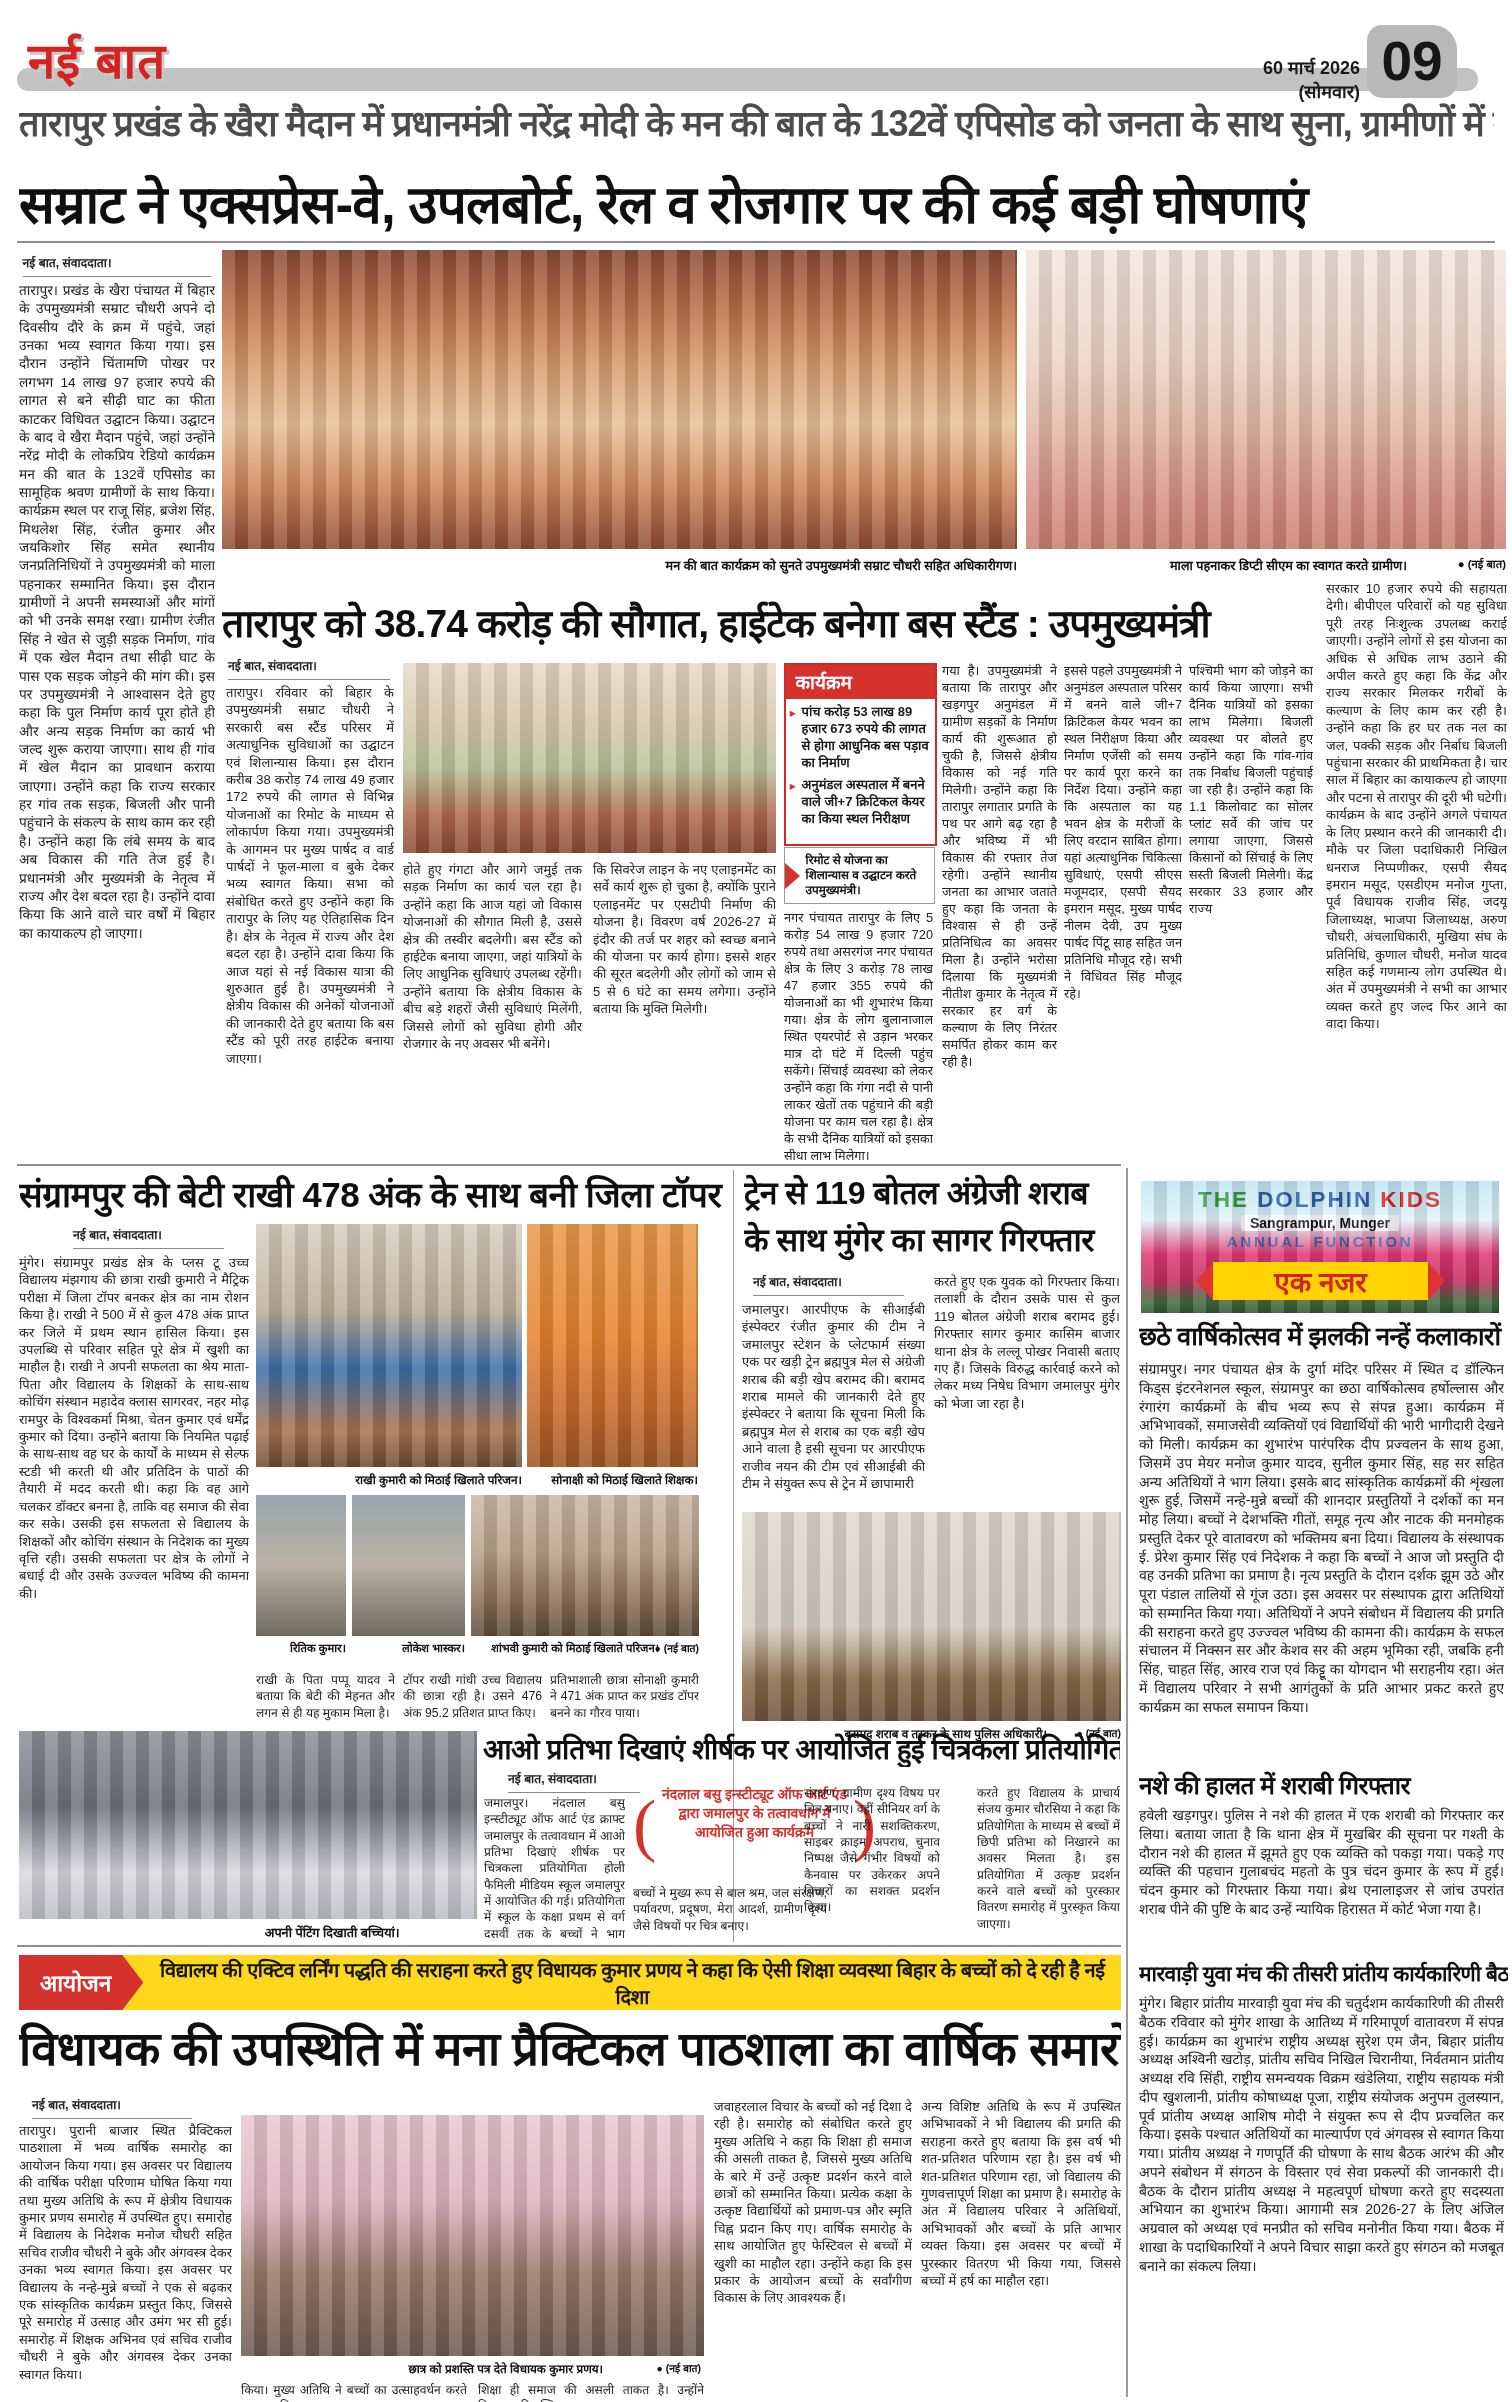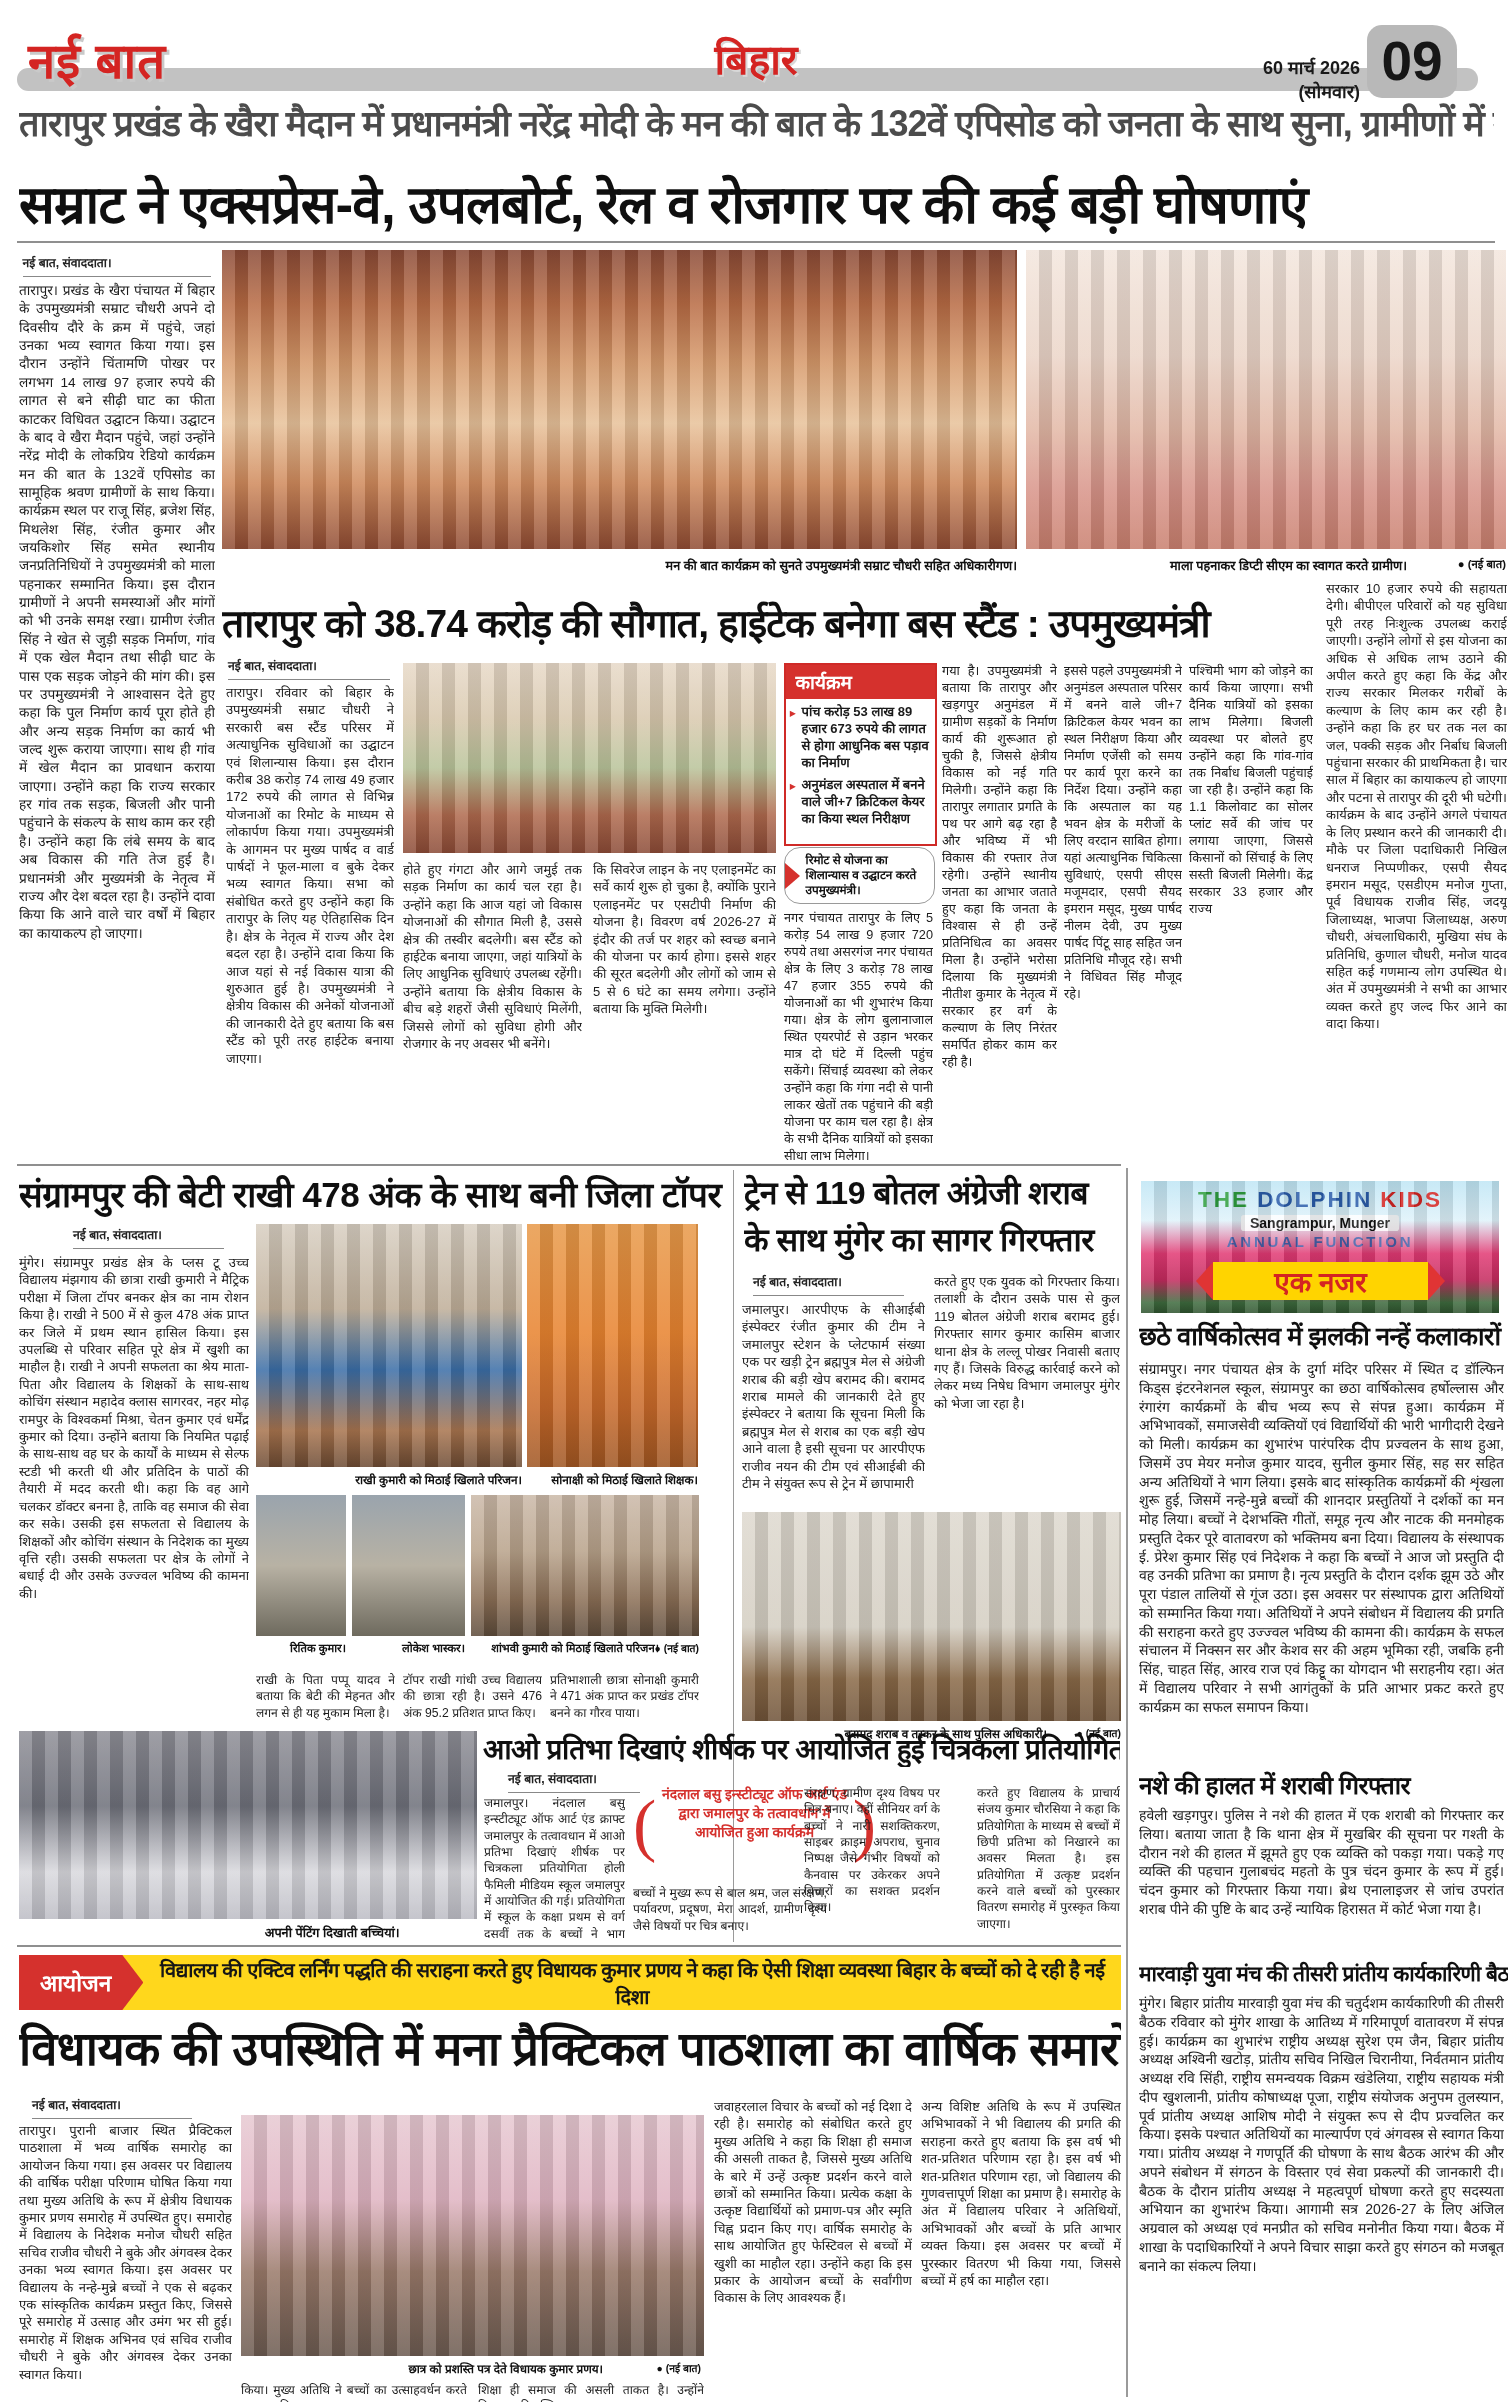--- a/index.html
+++ b/index.html
@@ -65,21 +65,20 @@
   .banner2{font-size:14px;font-weight:900;color:#111;background:rgba(255,255,255,.85);display:inline-block;padding:0 9.4px;border-radius:2.8px;}
   .banner3{font-size:15px;font-weight:900;color:#2a5caa;letter-spacing:2.8px;opacity:.85;}
 </style>
 </head>
 <body>
 
 <div class="page">
 
   <div class="abs graybar" style="left:17px;top:68px;width:1461px;height:22.6px;"></div>
   <div class="abs logo" style="left:28px;top:26px;">नई बात</div>
-  <div class="abs section-title" style="left:0;top:30px;width:1512px;text-align:center;">बिहार</div>
   <div class="abs edition-date" style="left:1205px;top:55px;width:155px;">60 मार्च 2026 (सोमवार)</div>
   <div class="abs pagebox" style="left:1367px;top:24.5px;width:90px;height:73px;">
     <span>09</span>
   </div>
 
   <div class="abs kicker nowrap" style="left:19px;top:98px;width:1475px;">तारापुर प्रखंड के खैरा मैदान में प्रधानमंत्री नरेंद्र मोदी के मन की बात के 132वें एपिसोड को जनता के साथ सुना, ग्रामीणों में उत्साह</div>
   <div class="abs lead-head nowrap" style="left:19px;top:166px;width:1475px;">सम्राट ने एक्सप्रेस-वे, उपलबोर्ट, रेल व रोजगार पर की कई बड़ी घोषणाएं</div>
   <div class="abs hrule" style="left:17px;top:241px;width:1478px;height:1.9px;"></div>
 
   <div class="abs byline" style="left:22.6px;top:254px;width:188px;">नई बात, संवाददाता।</div>
@@ -106,21 +105,21 @@
     <div class="progtitle">कार्यक्रम</div>
     <div class="progitem">
       <span class="bullet">▸</span>
       <span>पांच करोड़ 53 लाख 89 हजार 673 रुपये की लागत से होगा आधुनिक बस पड़ाव का निर्माण</span>
     </div>
     <div class="progitem">
       <span class="bullet">▸</span>
       <span>अनुमंडल अस्पताल में बनने वाले जी+7 क्रिटिकल केयर का किया स्थल निरीक्षण</span>
     </div>
   </div>
-  <div class="abs progcap" style="left:784px;top:847px;width:149px;height:55px;border-radius:16px;">
+  <div class="abs progcap" style="left:784px;top:847px;width:149px;height:55px;">
     <span class="arrow"></span>
     <span class="txt">रिमोट से योजना का शिलान्यास व उद्घाटन करते उपमुख्यमंत्री।</span>
   </div>
   <div class="abs bodytxt" style="left:784px;top:910px;width:149px;height:250px;font-size:12.7px;">नगर पंचायत तारापुर के लिए 5 करोड़ 54 लाख 9 हजार 720 रुपये तथा असरगंज नगर पंचायत क्षेत्र के लिए 3 करोड़ 78 लाख 47 हजार 355 रुपये की योजनाओं का भी शुभारंभ किया गया। क्षेत्र के लोग बुलानाजाल स्थित एयरपोर्ट से उड़ान भरकर मात्र दो घंटे में दिल्ली पहुंच सकेंगे। सिंचाई व्यवस्था को लेकर उन्होंने कहा कि गंगा नदी से पानी लाकर खेतों तक पहुंचाने की बड़ी योजना पर काम चल रहा है। क्षेत्र के सभी दैनिक यात्रियों को इसका सीधा लाभ मिलेगा।</div>
 
   <div class="abs bodytxt" style="left:942px;top:663px;width:115px;height:497px;font-size:12.7px;">गया है। उपमुख्यमंत्री ने बताया कि तारापुर और खड़गपुर अनुमंडल में ग्रामीण सड़कों के निर्माण कार्य की शुरूआत हो चुकी है, जिससे क्षेत्रीय विकास को नई गति मिलेगी। उन्होंने कहा कि तारापुर लगातार प्रगति के पथ पर आगे बढ़ रहा है और भविष्य में भी विकास की रफ्तार तेज रहेगी। उन्होंने स्थानीय जनता का आभार जताते हुए कहा कि जनता के विश्वास से ही उन्हें प्रतिनिधित्व का अवसर मिला है। उन्होंने भरोसा दिलाया कि मुख्यमंत्री नीतीश कुमार के नेतृत्व में सरकार हर वर्ग के कल्याण के लिए निरंतर समर्पित होकर काम कर रही है।</div>
   <div class="abs bodytxt" style="left:1064px;top:663px;width:118px;height:497px;font-size:12.7px;">इससे पहले उपमुख्यमंत्री ने अनुमंडल अस्पताल परिसर में बनने वाले जी+7 क्रिटिकल केयर भवन का स्थल निरीक्षण किया और निर्माण एजेंसी को समय पर कार्य पूरा करने का निर्देश दिया। उन्होंने कहा कि अस्पताल का यह भवन क्षेत्र के मरीजों के लिए वरदान साबित होगा। यहां अत्याधुनिक चिकित्सा सुविधाएं, एसपी सीएस मजूमदार, एसपी सैयद इमरान मसूद, मुख्य पार्षद नीलम देवी, उप मुख्य पार्षद पिंटू साह सहित जन प्रतिनिधि मौजूद रहे। सभी ने विधिवत सिंह मौजूद रहे।</div>
   <div class="abs bodytxt" style="left:1189px;top:663px;width:124px;height:497px;font-size:12.7px;">पश्चिमी भाग को जोड़ने का कार्य किया जाएगा। सभी दैनिक यात्रियों को इसका लाभ मिलेगा। बिजली व्यवस्था पर बोलते हुए उन्होंने कहा कि गांव-गांव तक निर्बाध बिजली पहुंचाई जा रही है। उन्होंने कहा कि 1.1 किलोवाट का सोलर प्लांट सर्वे की जांच पर लगाया जाएगा, जिससे किसानों को सिंचाई के लिए सस्ती बिजली मिलेगी। केंद्र सरकार 33 हजार और राज्य</div>
 
   <div class="abs hrule" style="left:17px;top:1164px;width:1104px;height:1.9px;"></div>

